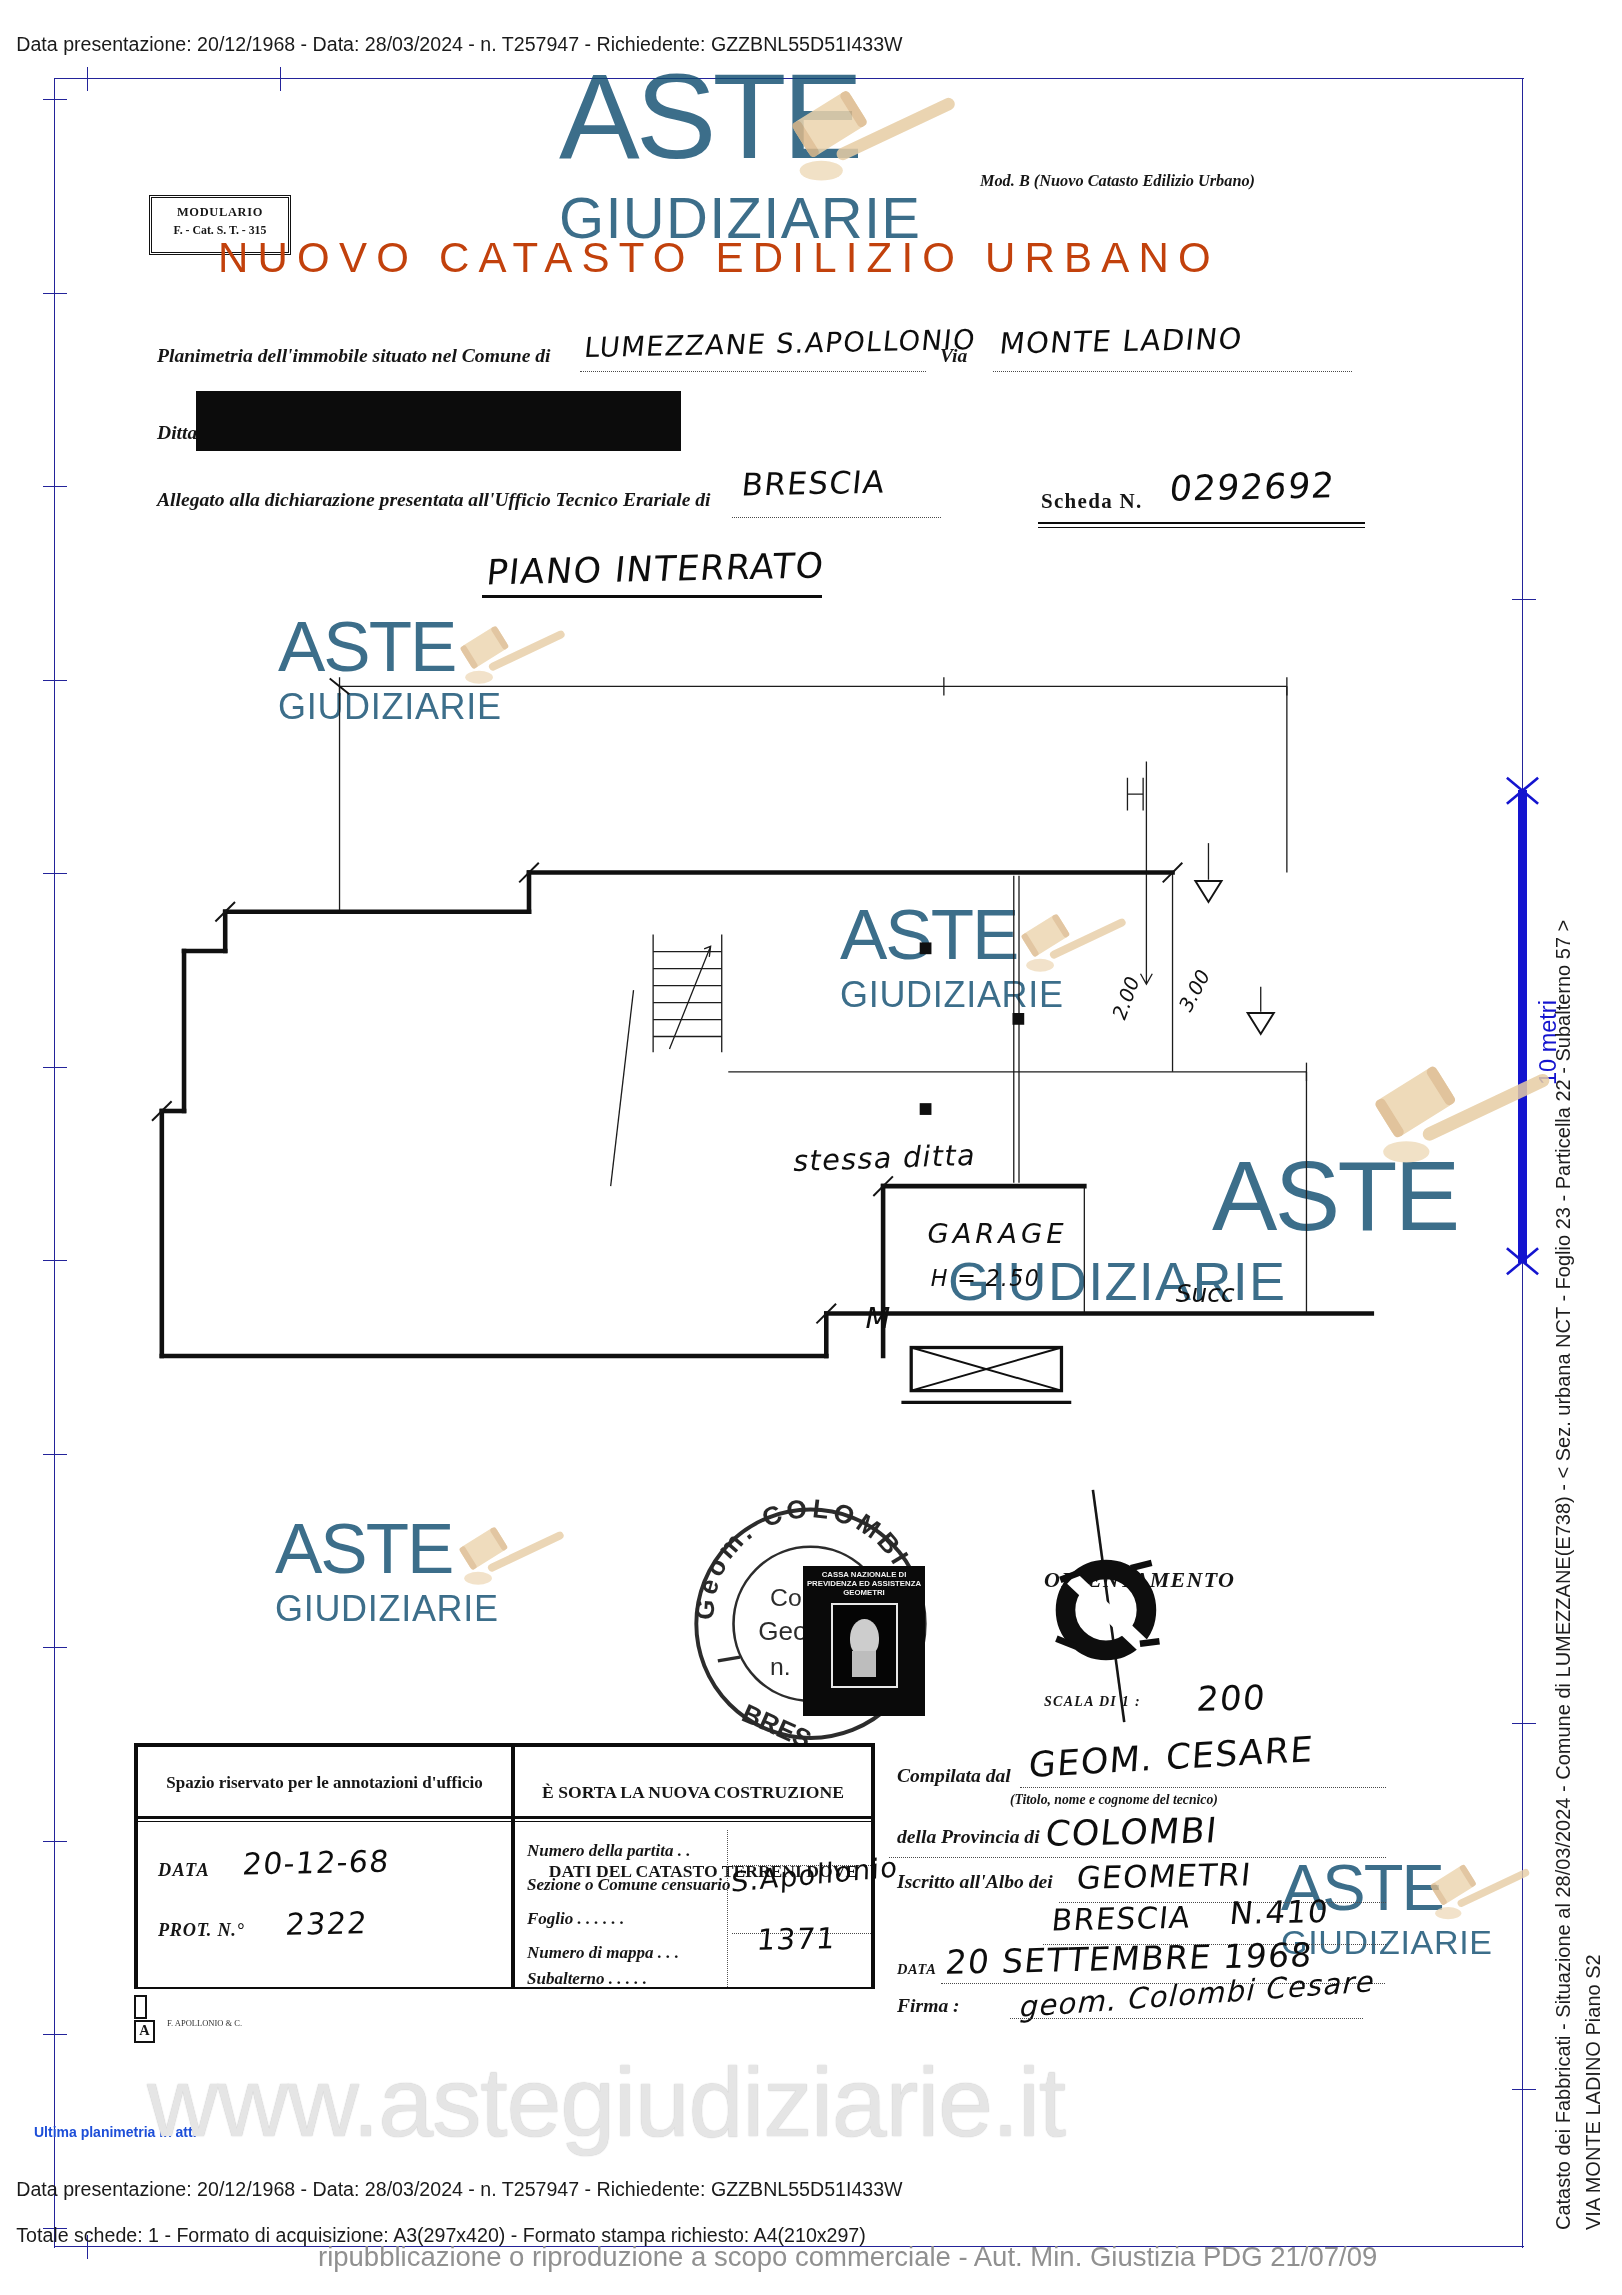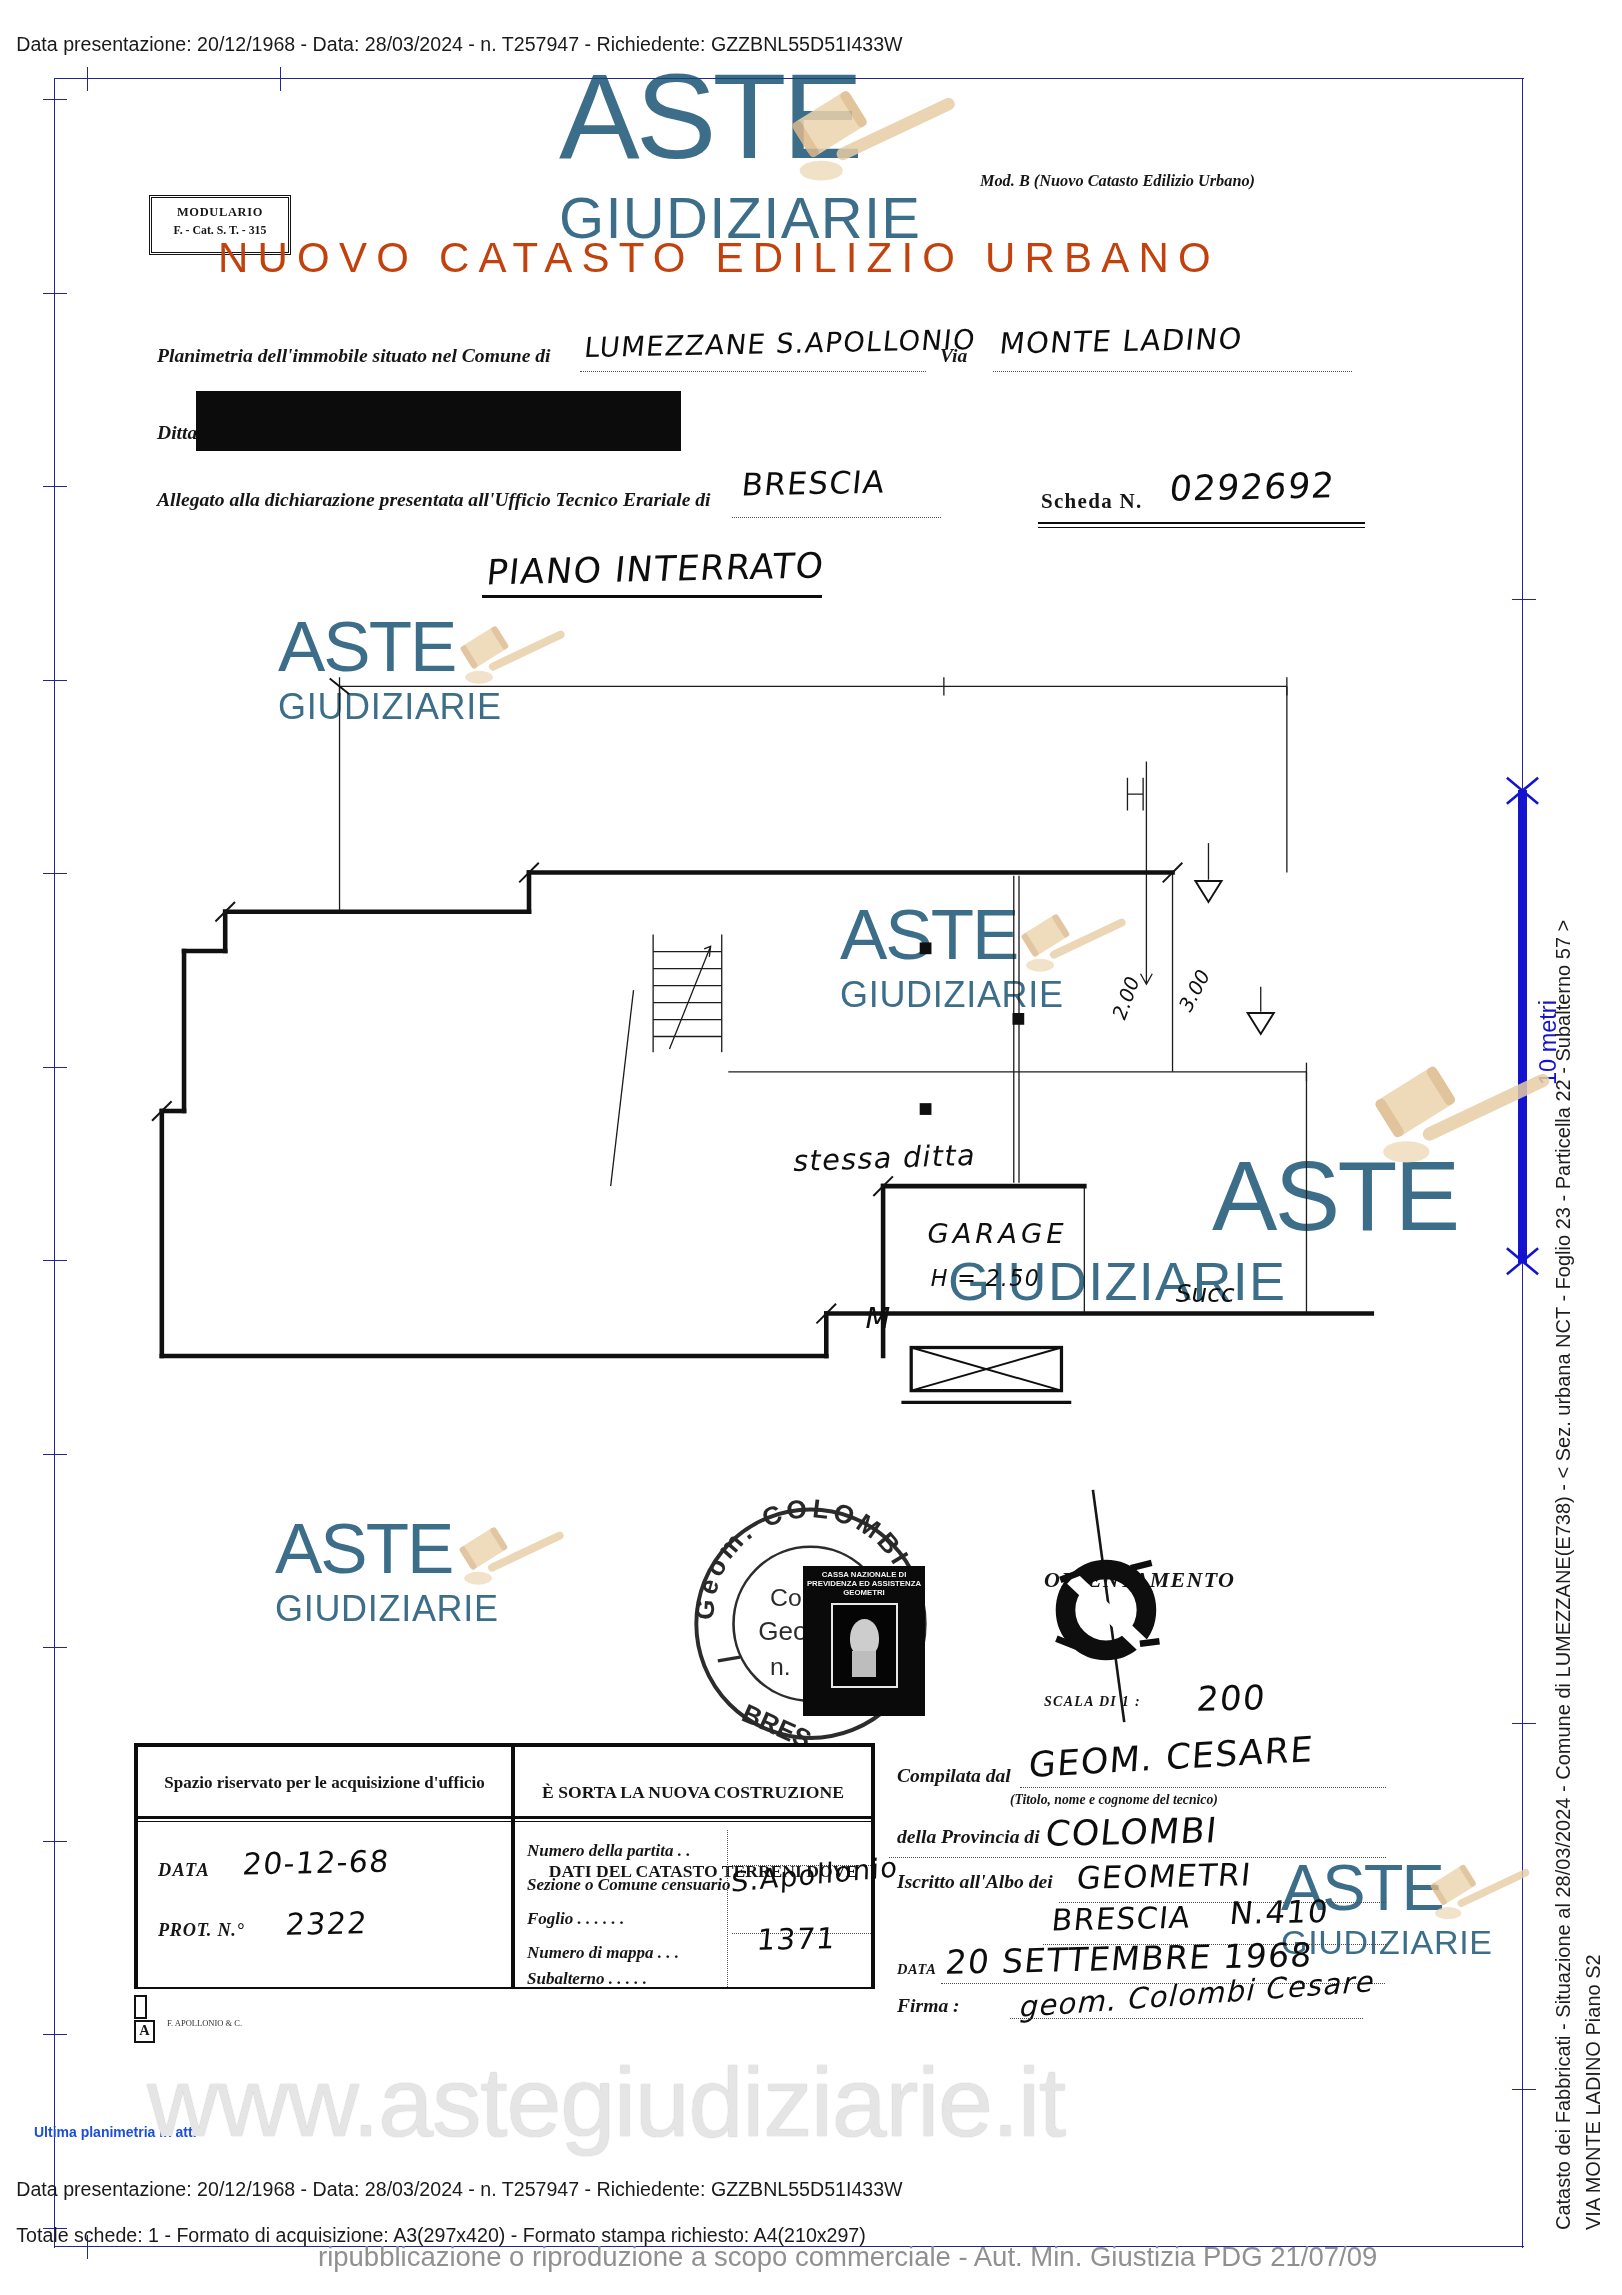--- a/index.html
+++ b/index.html
@@ -271,21 +271,21 @@
   <div class="rule" style="left:134px;top:1743px;width:3.9px;height:246px;"></div>
   <div class="rule" style="left:511px;top:1743px;width:3.9px;height:246px;"></div>
   <div class="rule" style="left:871px;top:1743px;width:3.9px;height:246px;"></div>
   <div class="rule" style="left:134px;top:1987px;width:741px;height:2px;"></div>
 
   <div class="rule" style="left:134px;top:1816px;width:381px;height:2.6px;"></div>
   <div class="rule" style="left:134px;top:1821px;width:381px;height:1.3px;"></div>
   <div class="rule" style="left:511px;top:1816px;width:364px;height:2.6px;"></div>
   <div class="rule" style="left:511px;top:1821px;width:364px;height:1.3px;"></div>
 
-  <div class="abs sb" style="left:138px;top:1773px;width:373px;text-align:center;font-size:17px;">Spazio riservato per le acquisizione d'ufficio</div>
+  <div class="abs sb" style="left:138px;top:1773px;width:373px;text-align:center;font-size:17px;">Spazio riservato per le annotazioni d'ufficio</div>
   <div class="abs sib" style="left:158px;top:1860px;font-size:18.3px;letter-spacing:1.3px;">DATA</div>
   <div class="abs hand" style="left:243px;top:1845px;font-size:30px;"><span class="sk">20-12-68</span></div>
   <div class="abs sib" style="left:158px;top:1920px;font-size:18.3px;letter-spacing:0.7px;">PROT. N.°</div>
   <div class="abs hand" style="left:286px;top:1906px;font-size:30px;"><span class="sk">2322</span></div>
 
   <div class="abs" style="left:134px;top:1995px;">
     <div style="width:9.2px;height:19.6px;border:2px solid #111;"></div>
     <div style="width:17px;height:19.6px;border:2px solid #111;margin-top:1.3px;text-align:center;font-weight:bold;font-size:14.4px;font-family:'Liberation Serif',serif;">A</div>
   </div>
   <div class="abs serif" style="left:167px;top:2018px;font-size:8.5px;color:#333;">F. APOLLONIO &amp; C.</div>

